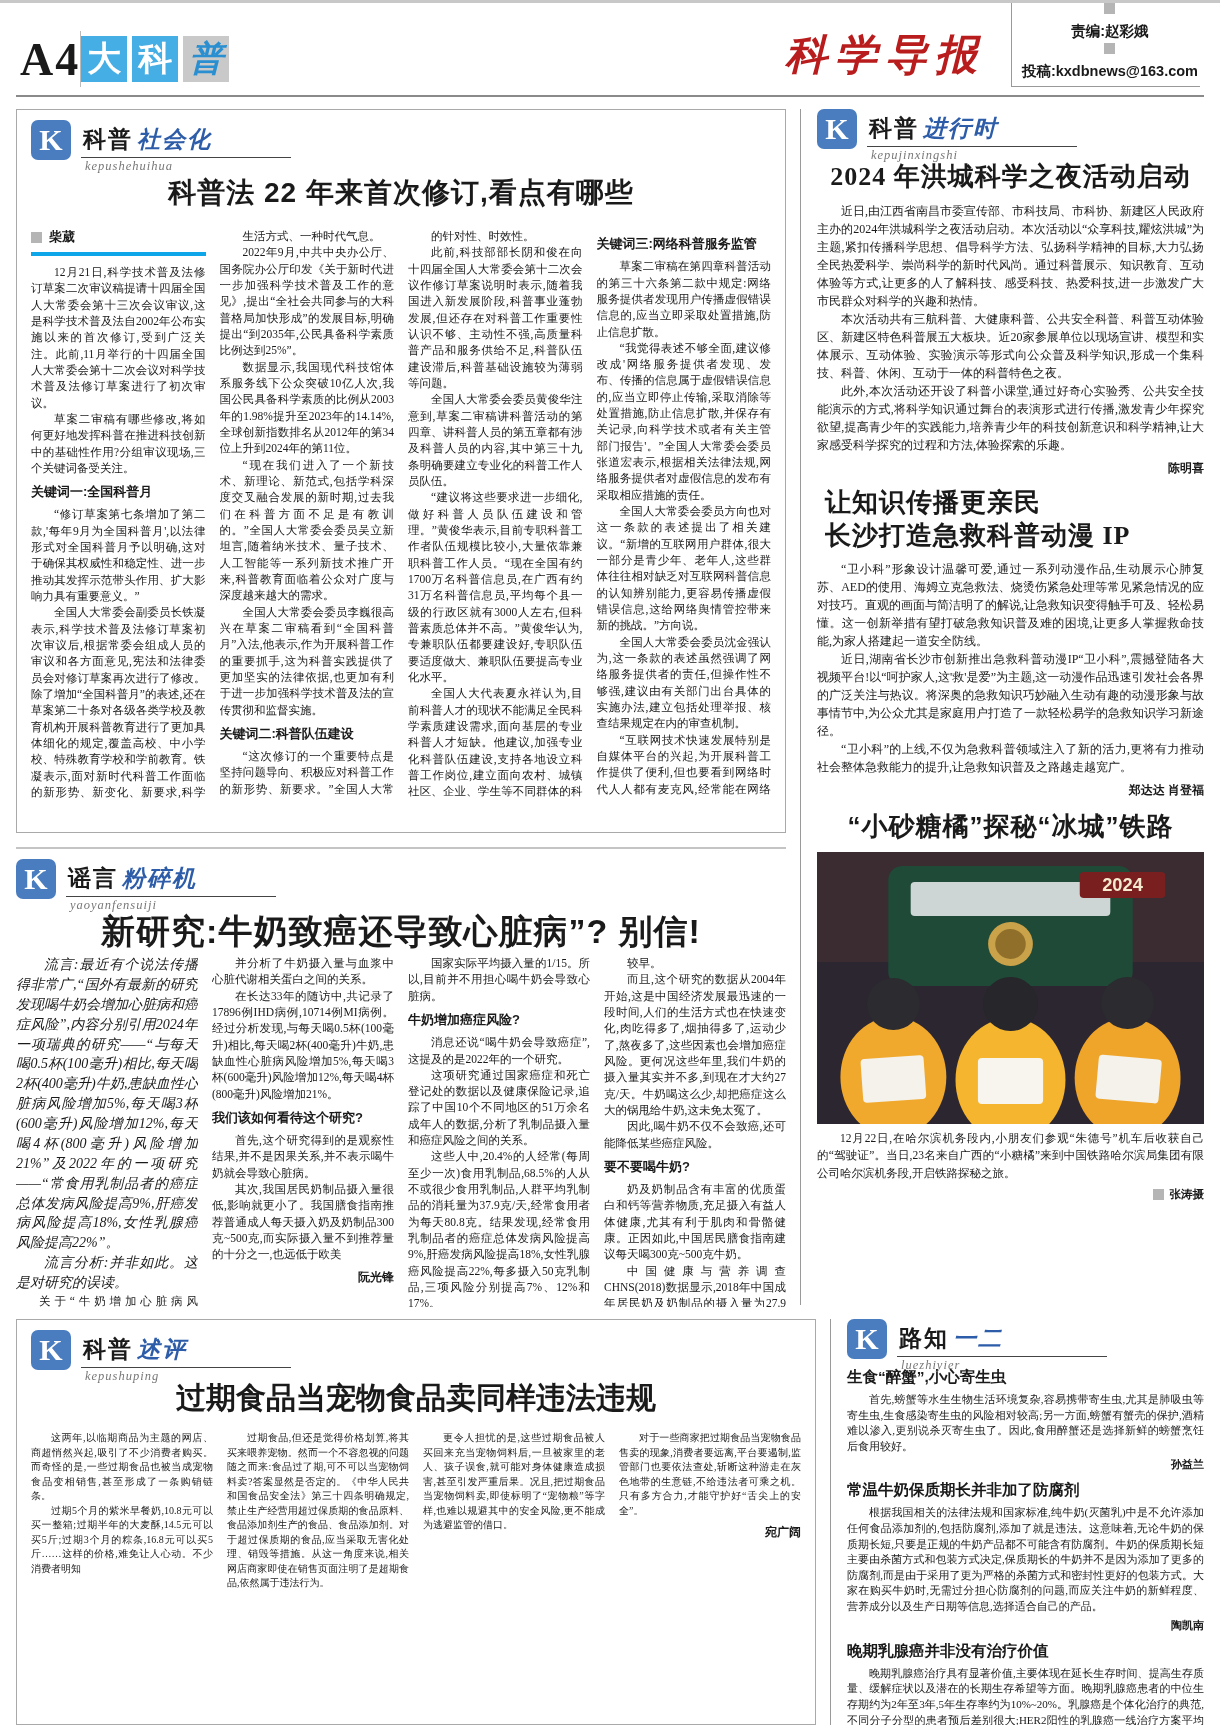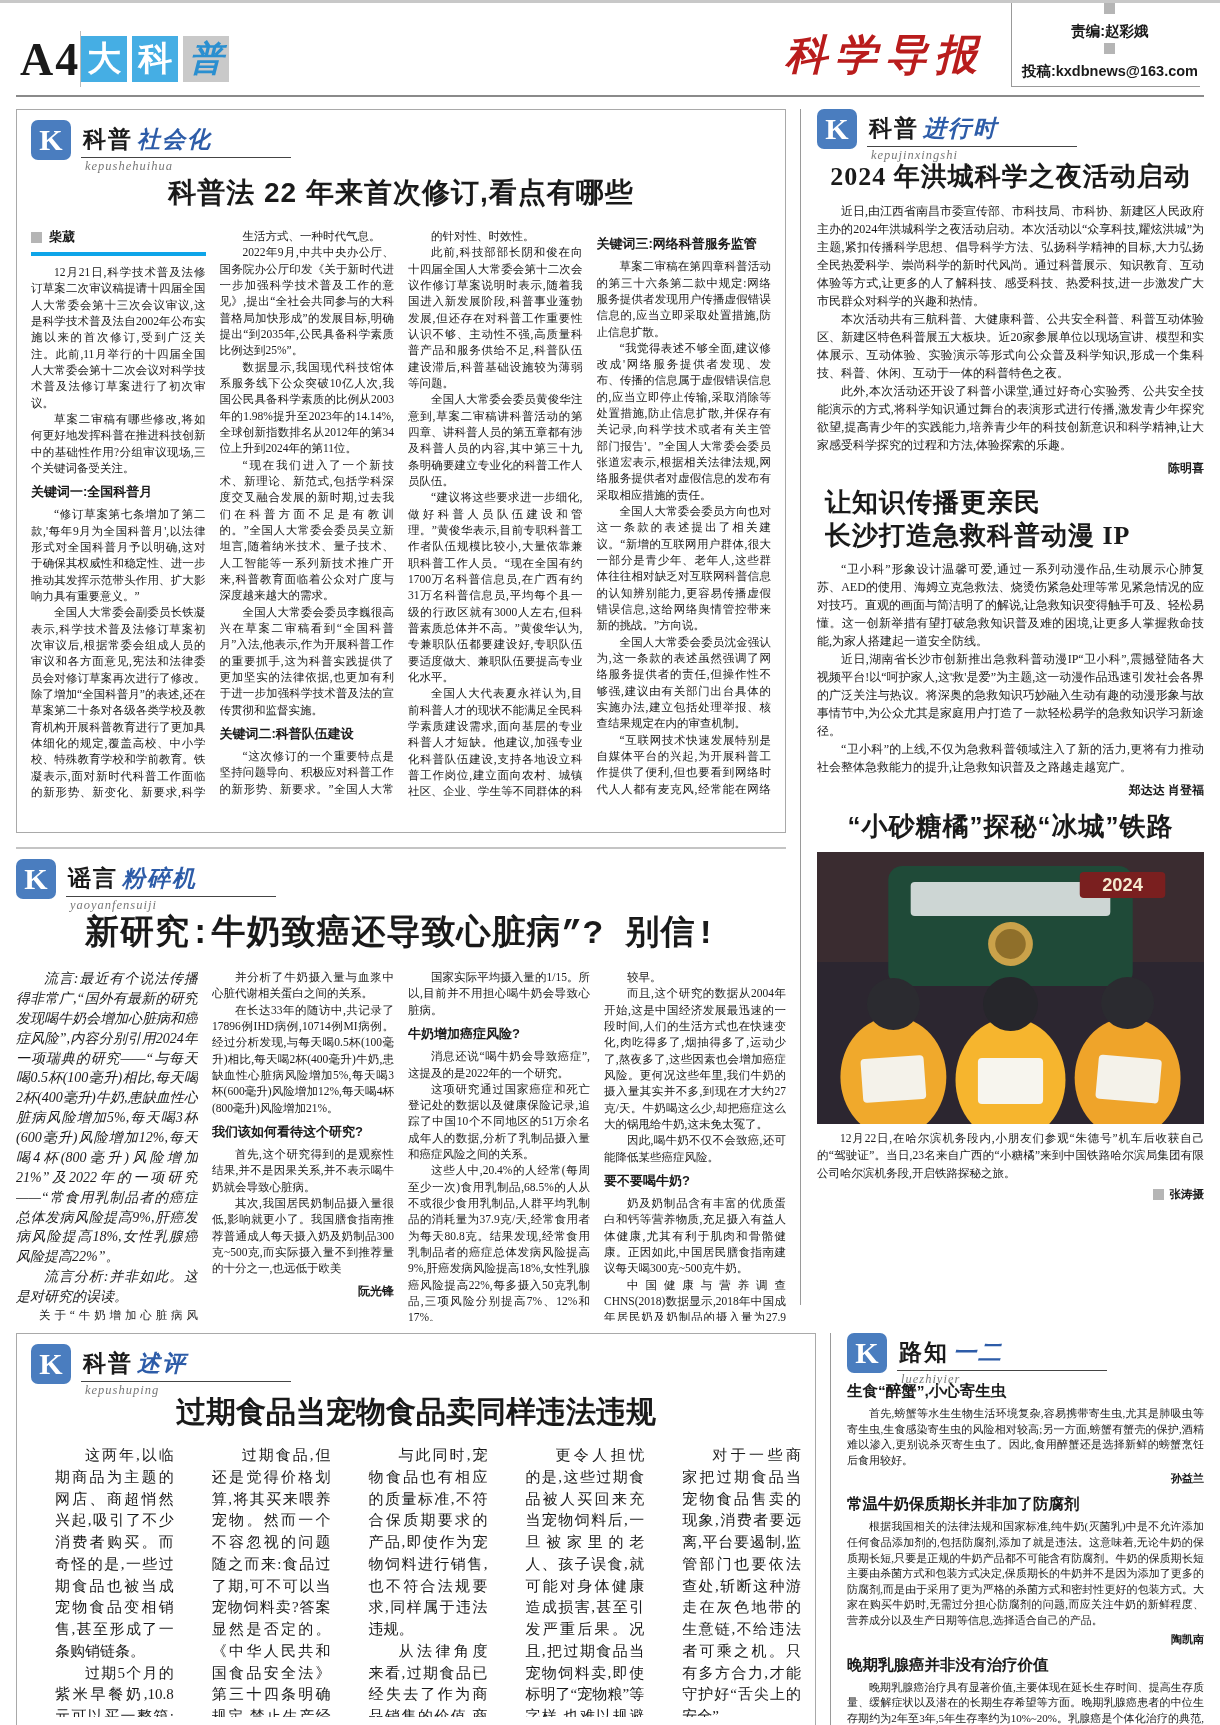--- a/index.html
+++ b/index.html
@@ -45,39 +45,39 @@
   .byline-top { display:flex; align-items:center; gap:7px; font-family:"Liberation Sans", sans-serif; font-weight:bold; font-size:13px; border-bottom:4px solid #0ea5e9; padding-bottom:6px; margin-bottom:8px; }
 
   
   .t-p { font-size:11.5px; line-height:1.42; text-align:justify; text-indent:2em; }
   .t-pi { font-size:14px; line-height:1.42; text-align:justify; text-indent:2em; font-style:italic; }
   .t-h { font-size:13px; line-height:1.4; font-weight:bold; font-family:"Liberation Sans", sans-serif; margin:7px 0 5px; }
   .t-by { font-size:12px; text-align:right; font-family:"Liberation Sans", sans-serif; font-weight:bold; margin-top:6px; }
 
   
   .rumor { margin-top:14px; border-top:2px solid #c4c4c4; padding-top:10px; }
-  .rumor-hl { font-size:34px; font-weight:bold; text-align:center; font-family:Liberation Mono, monospace; letter-spacing:1px; margin:10px 0 14px; }
+  .rumor-hl { font-size:34px; font-weight:bold; text-align:center; font-family:Liberation Sans, sans-serif; letter-spacing:1px; margin:10px 0 0; }
   .rumor .col { height:352px; }
 
   
   .sb-art { margin-top:10px; }
   .sb-hl { font-size:26px; font-weight:600; text-align:center; font-family:"Liberation Serif", serif; letter-spacing:1px; margin:8px 0 8px; }
   .sb-hl2 { text-align:left; padding-left:8px; line-height:1.25; }
   .sb-hl3 { font-family:"Liberation Sans", sans-serif; font-weight:bold; }
   .colR .t-p, .colR .t-pi { font-size:12px; line-height:1.5; }
   .photo { width:100%; height:272px; display:block; margin:4px 0 6px; }
   .caption-wrap { font-size:11.5px; line-height:1.5; text-align:justify; }
   .caption-wrap .cap { text-indent:2em; }
   .credit { display:flex; justify-content:flex-end; align-items:center; gap:6px; font-family:"Liberation Sans", sans-serif; font-weight:bold; font-size:11.5px; margin-top:4px; }
 
   
   .review-box { width:800px; flex:0 0 auto; border:1px solid #a9a9a9; padding:10px 14px; overflow:hidden; }
   .review-hl { font-size:30px; font-weight:bold; text-align:center; font-family:"Liberation Serif", serif; margin:8px 0 12px; }
   .review-box .col { height:272px; }
-  .review-box .t-p { font-size:15px; line-height:1.45;margin-left:24px; }
+  .review-box .t-p { font-size:10px; line-height:1.45; }
   .luzhi { flex:1; margin-left:14px; border-left:1px solid #9a9a9a; padding-left:16px; overflow:hidden; }
   .lz-art { margin-top:8px; }
   .lz-hl { font-size:15.5px; font-weight:bold; font-family:"Liberation Sans", sans-serif; margin-bottom:4px; }
   .luzhi .t-p { font-size:11px; line-height:1.42; }
   .luzhi .t-by { font-size:11px; margin-top:3px; }
 </style>
 </head>
 <body>
 
 <div class="page">
@@ -292,26 +292,20 @@
               <p class="t-p">过期5个月的紫米早餐奶,10.8元可以买一整箱;过期半年的大麦酥,14.5元可以买5斤;过期3个月的粽条,16.8元可以买5斤……这样的价格,难免让人心动。不少消费者明知</p>
             </div>
           </div>
         <div class="col">
             <div>
               <p class="t-p">过期食品,但还是觉得价格划算,将其买来喂养宠物。然而一个不容忽视的问题随之而来:食品过了期,可不可以当宠物饲料卖?答案显然是否定的。《中华人民共和国食品安全法》第三十四条明确规定,禁止生产经营用超过保质期的食品原料、食品添加剂生产的食品、食品添加剂。对于超过保质期的食品,应当采取无害化处理、销毁等措施。从这一角度来说,相关网店商家即使在销售页面注明了是超期食品,依然属于违法行为。</p>
             </div>
           </div>
         <div class="col">
             <div>
-              <p class="t-p">与此同时,宠物食品也有相应的质量标准,不符合保质期要求的产品,即使作为宠物饲料进行销售,也不符合法规要求,同样属于违法违规。</p>
-              <p class="t-p">从法律角度来看,过期食品已经失去了作为商品销售的价值,商家将其在电商平台销售,不仅违反食品安全法,还会扰乱市场秩序。而且超过保质期的食品,往往存在细菌超标、油脂酸败等问题,即便只是喂给宠物,也可能损害宠物健康。</p>
-            </div>
-          </div>
-        <div class="col">
-            <div>
               <p class="t-p">更令人担忧的是,这些过期食品被人买回来充当宠物饲料后,一旦被家里的老人、孩子误食,就可能对身体健康造成损害,甚至引发严重后果。况且,把过期食品当宠物饲料卖,即使标明了“宠物粮”等字样,也难以规避其中的安全风险,更不能成为逃避监管的借口。</p>
             </div>
           </div>
         <div class="col">
             <div>
               <p class="t-p">对于一些商家把过期食品当宠物食品售卖的现象,消费者要远离,平台要遏制,监管部门也要依法查处,斩断这种游走在灰色地带的生意链,不给违法者可乘之机。只有多方合力,才能守护好“舌尖上的安全”。</p>
               <p class="t-by">宛广阔</p>
             </div>
           </div>
       </div>

